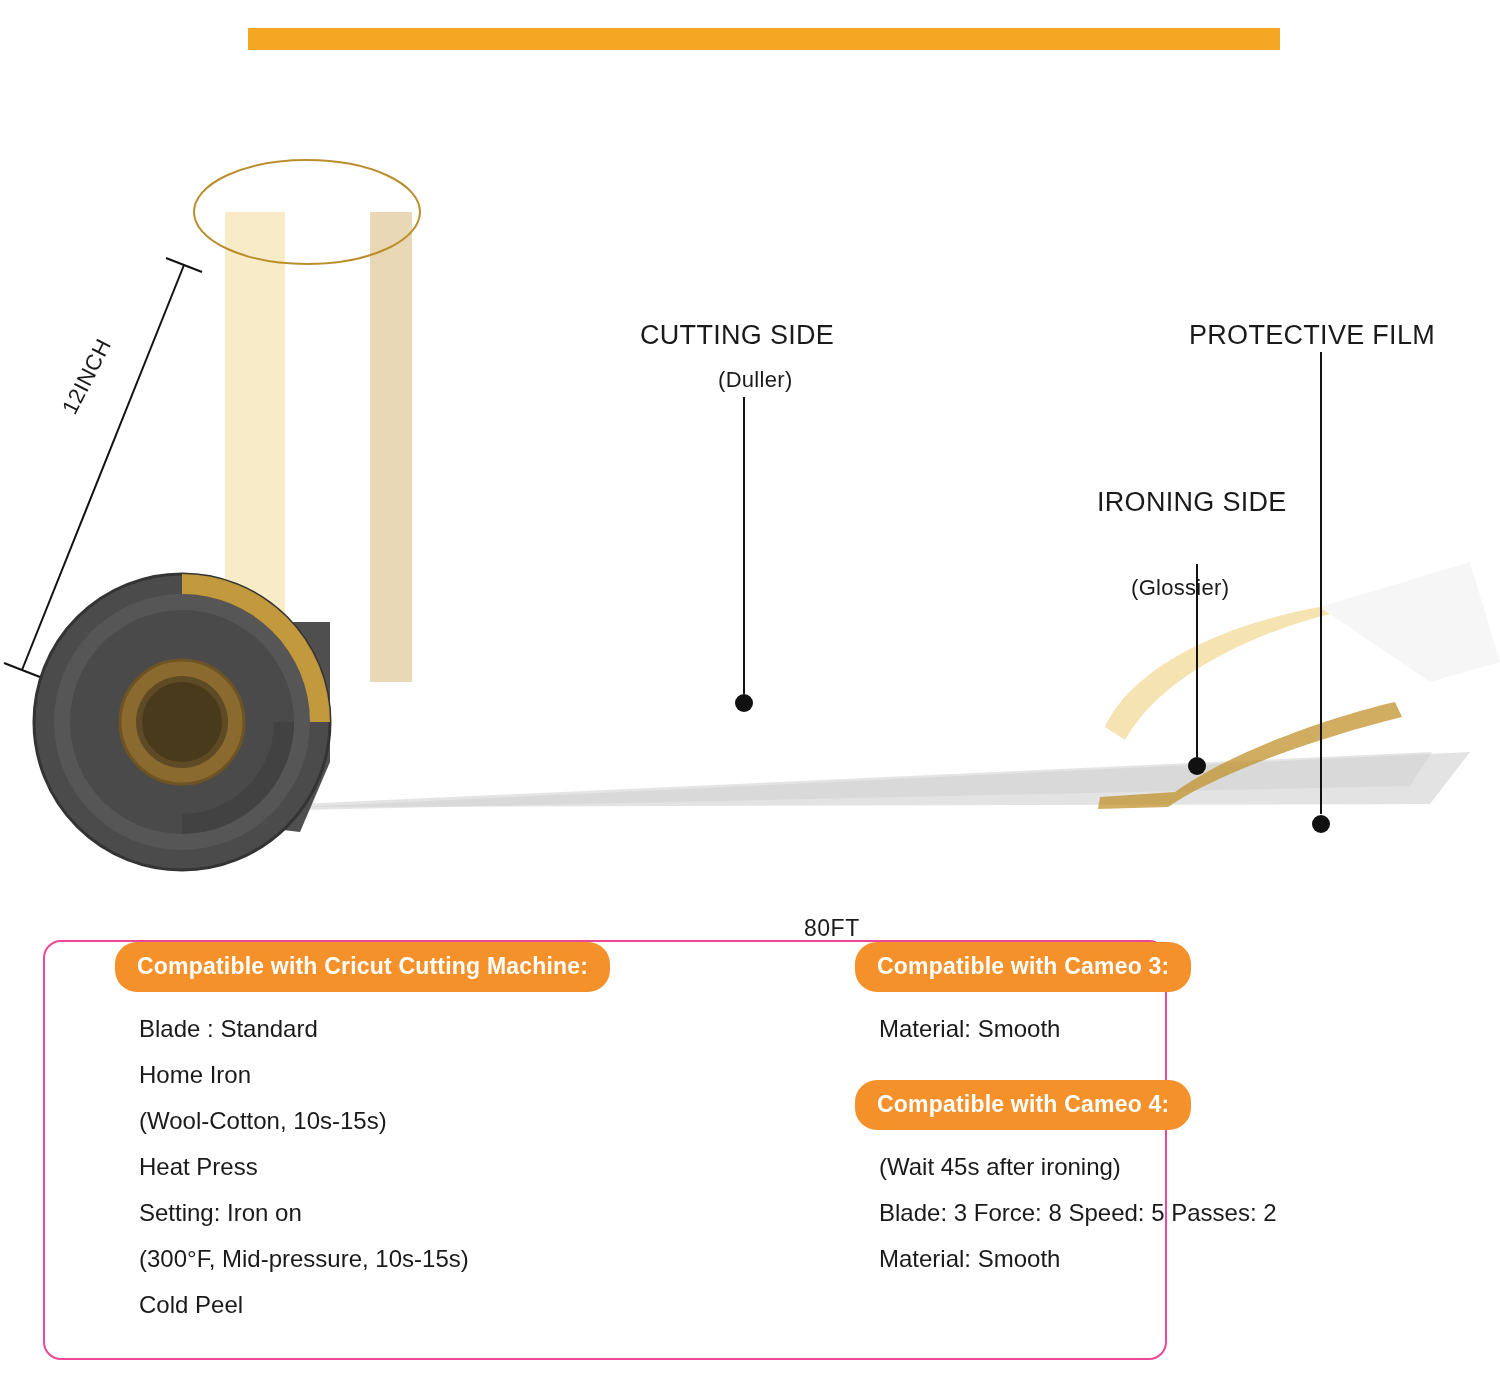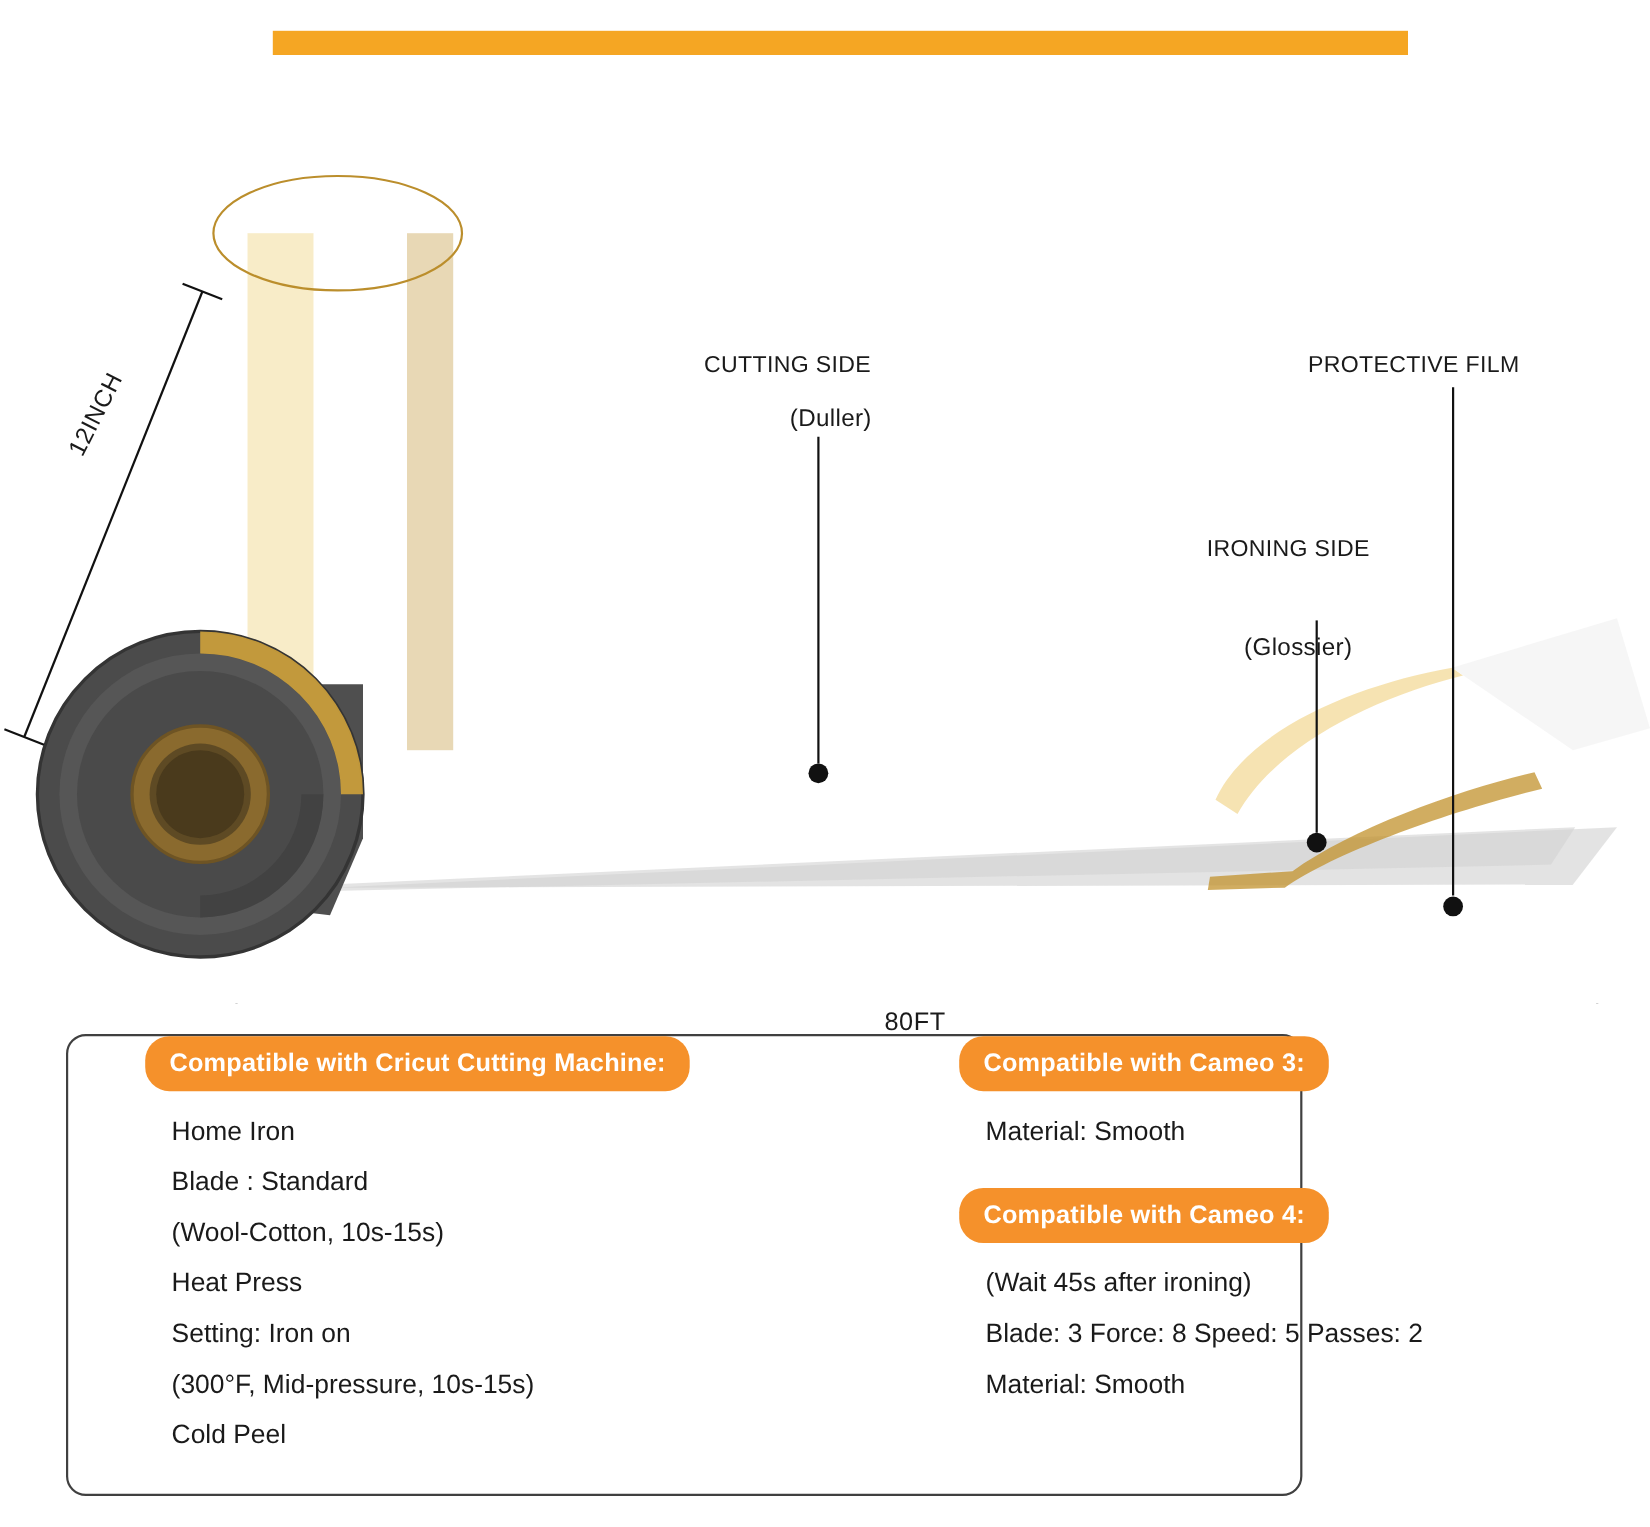--- a/index.html
+++ b/index.html
@@ -53,21 +53,21 @@
     left: 0;
     width: 1500px;
     height: 850px;
   }
   .illustration svg {
     display: block;
   }
 
   .label {
     position: absolute;
-    font-size: 21px;
+    font-size: 27px;
     color: #1a1a1a;
     white-space: nowrap;
     letter-spacing: 0.3px;
   }
   .label.sub {
     font-size: 22px;
   }
 
   .lbl-cutting      { left: 640px; top: 258px; }
   .lbl-cutting-sub  { left: 718px; top: 305px; }
@@ -85,25 +85,25 @@
   .lbl-80ft {
     left: 804px;
     top: 853px;
     font-size: 23px;
     letter-spacing: 0.5px;
   }
 
   
   .info-panel {
     position: absolute;
-    left: 60px;
+    left: 43px;
     top: 940px;
     width: 1124px;
     height: 420px;
-    border: 2px solid #404040;
+    border: 2px solid #ec4899;
     border-radius: 18px;
     box-sizing: border-box;
   }
 
   .col {
     position: absolute;
     top: 0;
   }
   .col-left  { left: 70px;  width: 660px; }
   .col-right { left: 810px; width: 560px; }
@@ -234,22 +234,22 @@
   <div class="label sub lbl-ironing-sub">(Glossier)</div>
   <div class="label lbl-12inch">12INCH</div>
   <div class="label lbl-80ft">80FT</div>
 </div>
 
 <div class="info-panel">
 
   <div class="col col-left">
     <div class="pill">Compatible with Cricut Cutting Machine:</div>
     <div class="lines">
+      <div>Blade : Standard</div>
       <div>Home Iron</div>
-      <div>Blade : Standard</div>
       <div>(Wool-Cotton, 10s-15s)</div>
       <div>Heat Press</div>
       <div>Setting: Iron on</div>
       <div>(300°F, Mid-pressure, 10s-15s)</div>
       <div>Cold Peel</div>
     </div>
   </div>
 
   <div class="col col-right">
     <div class="pill">Compatible with Cameo 3:</div>

